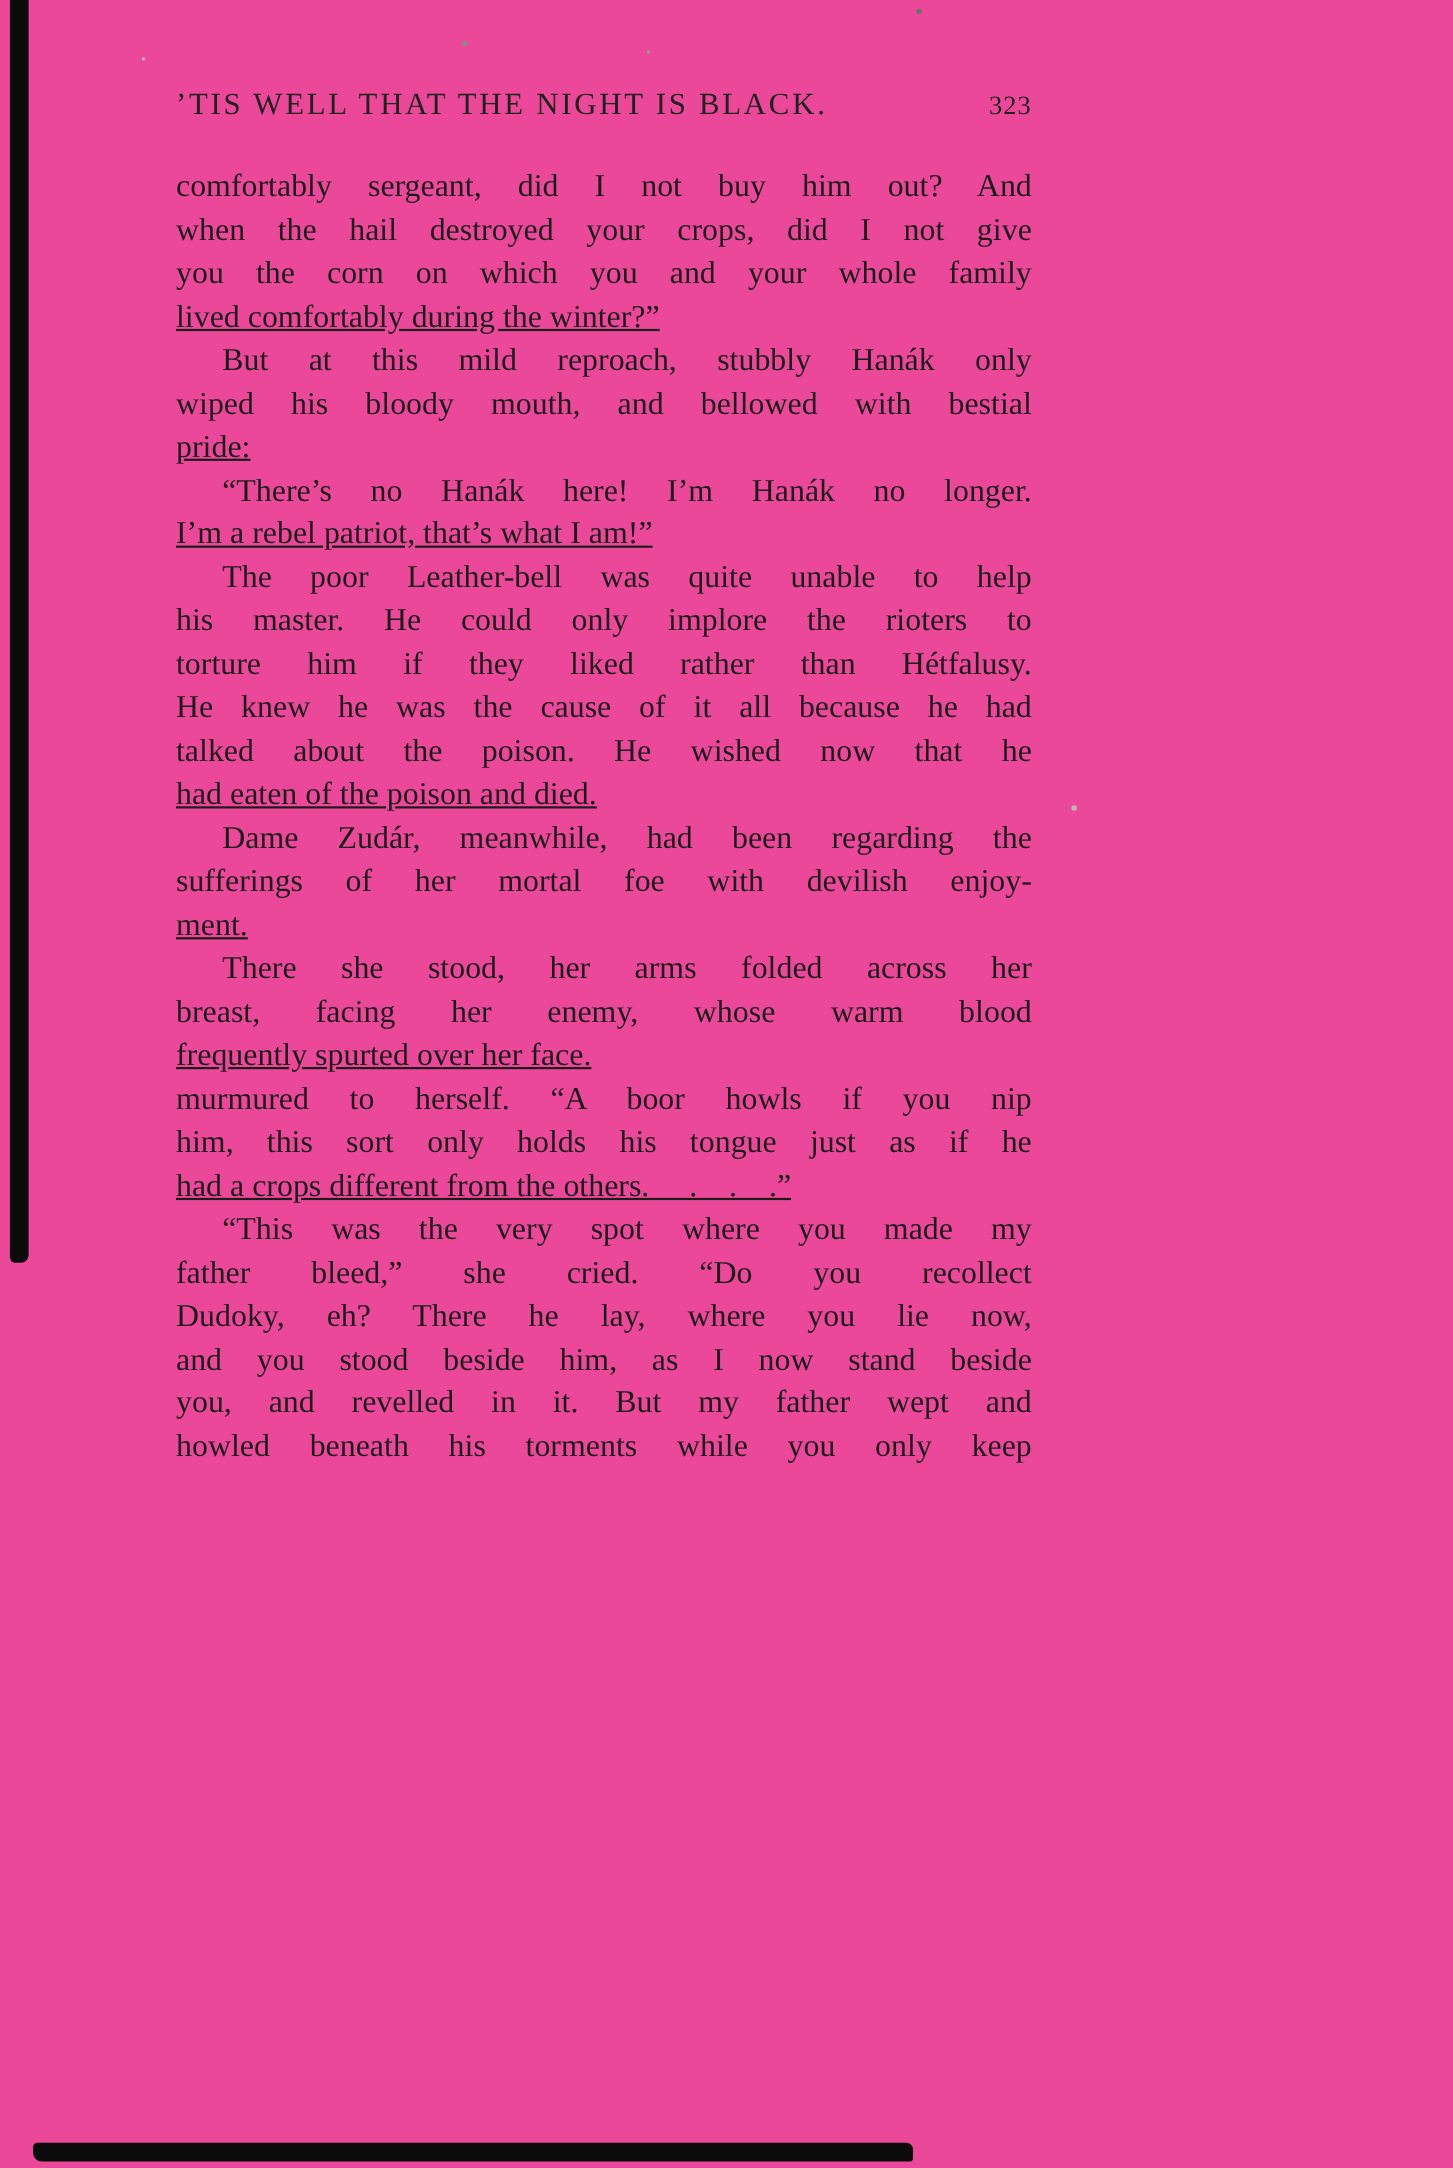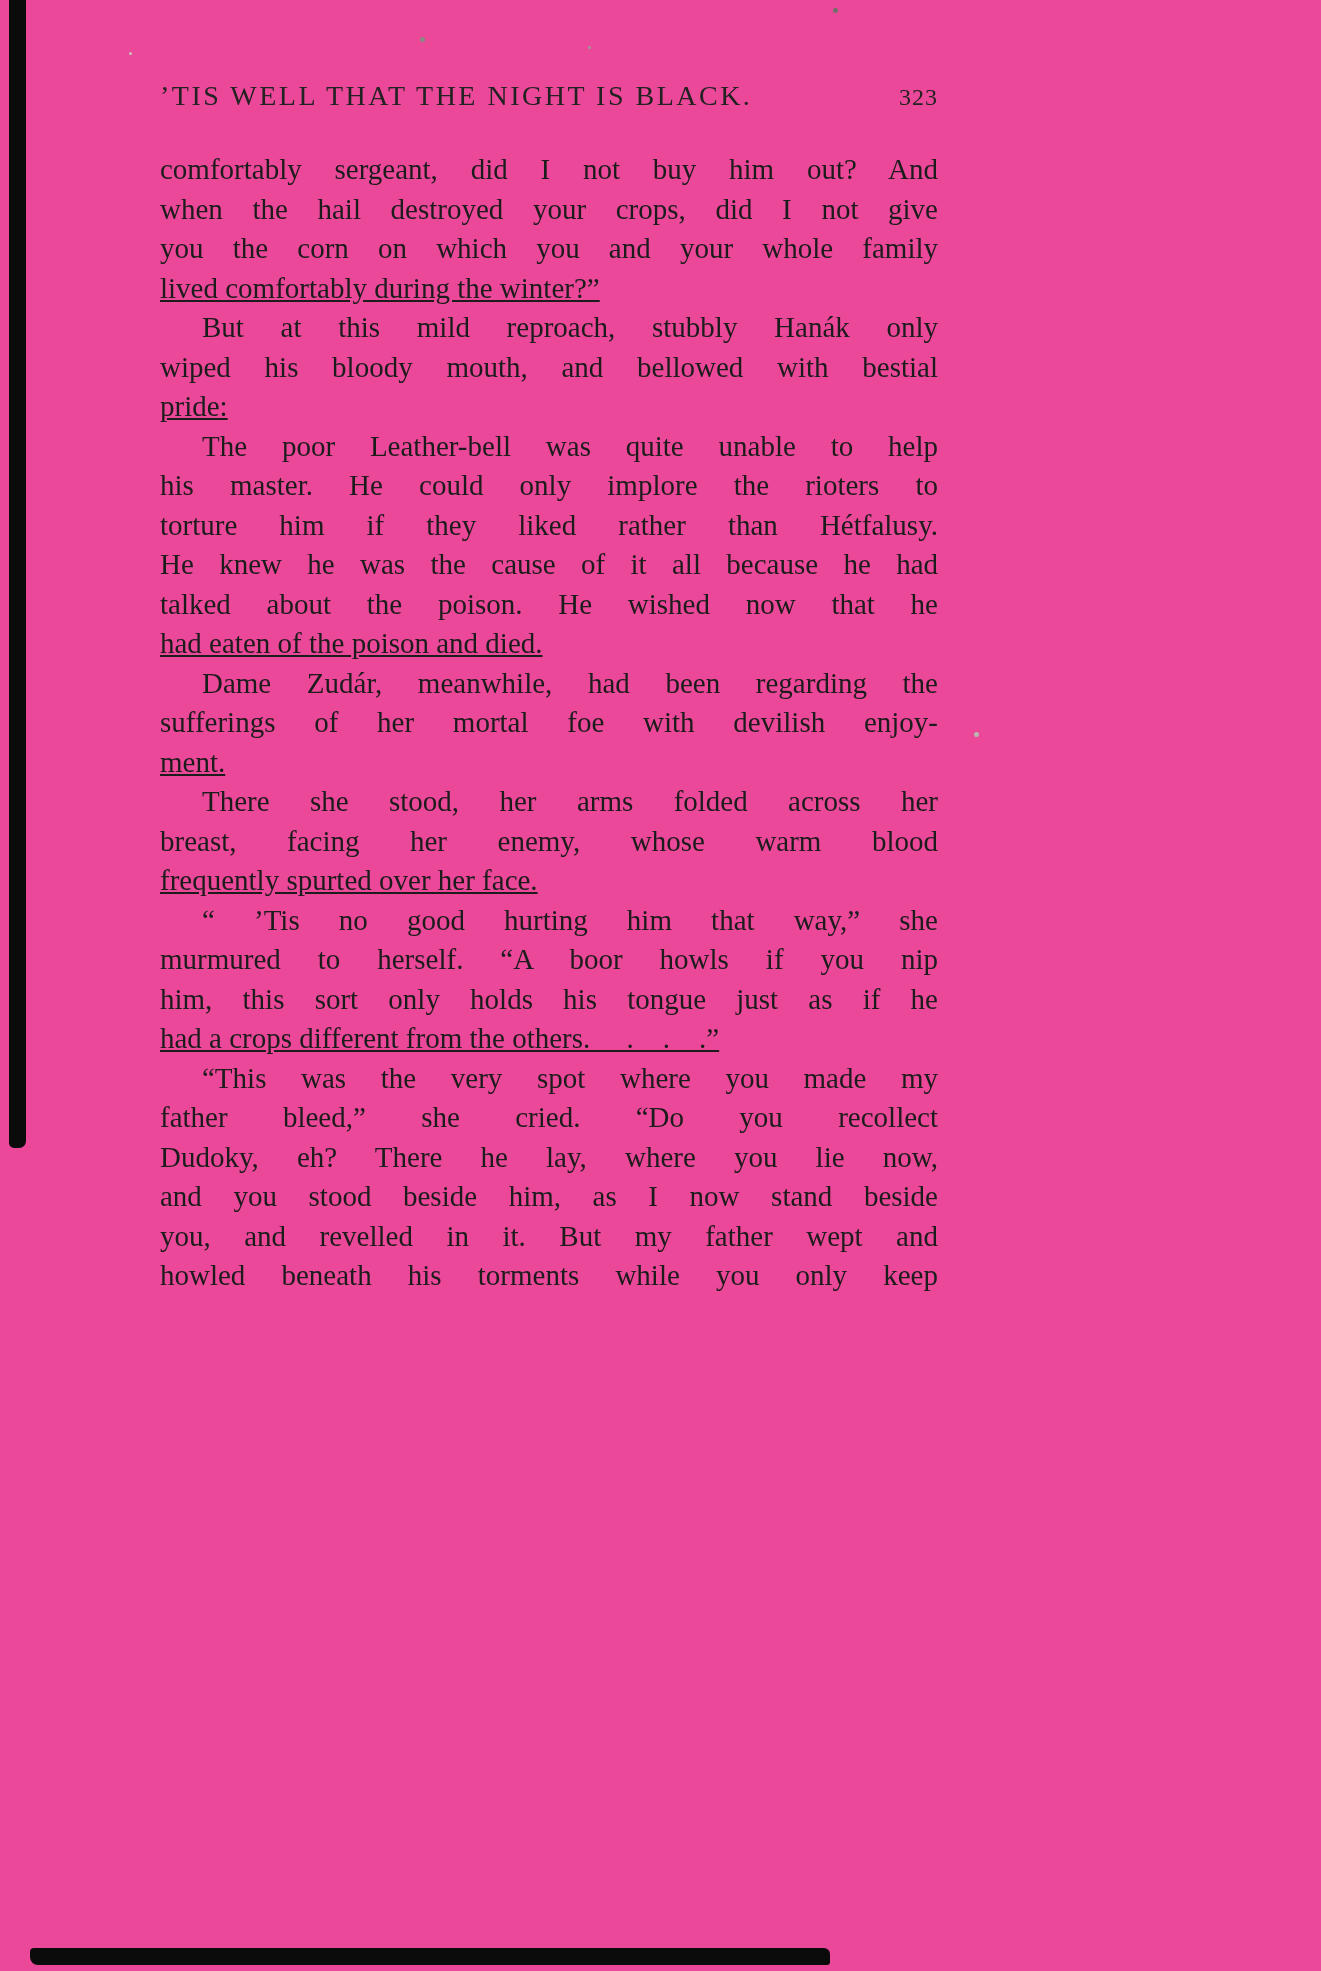--- a/index.html
+++ b/index.html
@@ -98,39 +98,42 @@
         <div class="line">when the hail destroyed your crops, did I not give</div>
         <div class="line">you the corn on which you and your whole family</div>
         <div class="line last">lived comfortably during the winter?”</div>
       </div>
       <div class="paragraph">
         <div class="line indent">But at this mild reproach, stubbly Hanák only</div>
         <div class="line">wiped his bloody mouth, and bellowed with bestial</div>
         <div class="line last">pride:</div>
       </div>
       <div class="paragraph">
+        <div class="line indent">“There’s no Hanák here!  I’m Hanák no longer.</div>
+        <div class="line last">I’m a rebel patriot, that’s what I am!”</div>
+      </div>
+      <div class="paragraph">
         <div class="line indent">The poor Leather-bell was quite unable to help</div>
         <div class="line">his master.  He could only implore the rioters to</div>
         <div class="line">torture him if they liked rather than Hétfalusy.</div>
         <div class="line">He knew he was the cause of it all because he had</div>
         <div class="line">talked about the poison.  He wished now that he</div>
         <div class="line last">had eaten of the poison and died.</div>
       </div>
       <div class="paragraph">
         <div class="line indent">Dame Zudár, meanwhile, had been regarding the</div>
         <div class="line">sufferings of her mortal foe with devilish enjoy-</div>
         <div class="line last">ment.</div>
       </div>
       <div class="paragraph">
         <div class="line indent">There she stood, her arms folded across her</div>
         <div class="line">breast, facing her enemy, whose warm blood</div>
         <div class="line last">frequently spurted over her face.</div>
       </div>
       <div class="paragraph">
-        <div class="line indent">“ ’Tis no good hurting him that way,” she</div>
         <div class="line">murmured to herself.  “A boor howls if you nip</div>
         <div class="line">him, this sort only holds his tongue just as if he</div>
         <div class="line last">had a crops different from the others.  . . .”</div>
       </div>
       <div class="paragraph">
         <div class="line indent">“This was the very spot where you made my</div>
         <div class="line">father bleed,” she cried.  “Do you recollect</div>
         <div class="line">Dudoky, eh?  There he lay, where you lie now,</div>
         <div class="line">and you stood beside him, as I now stand beside</div>
         <div class="line">you, and revelled in it.  But my father wept and</div>

